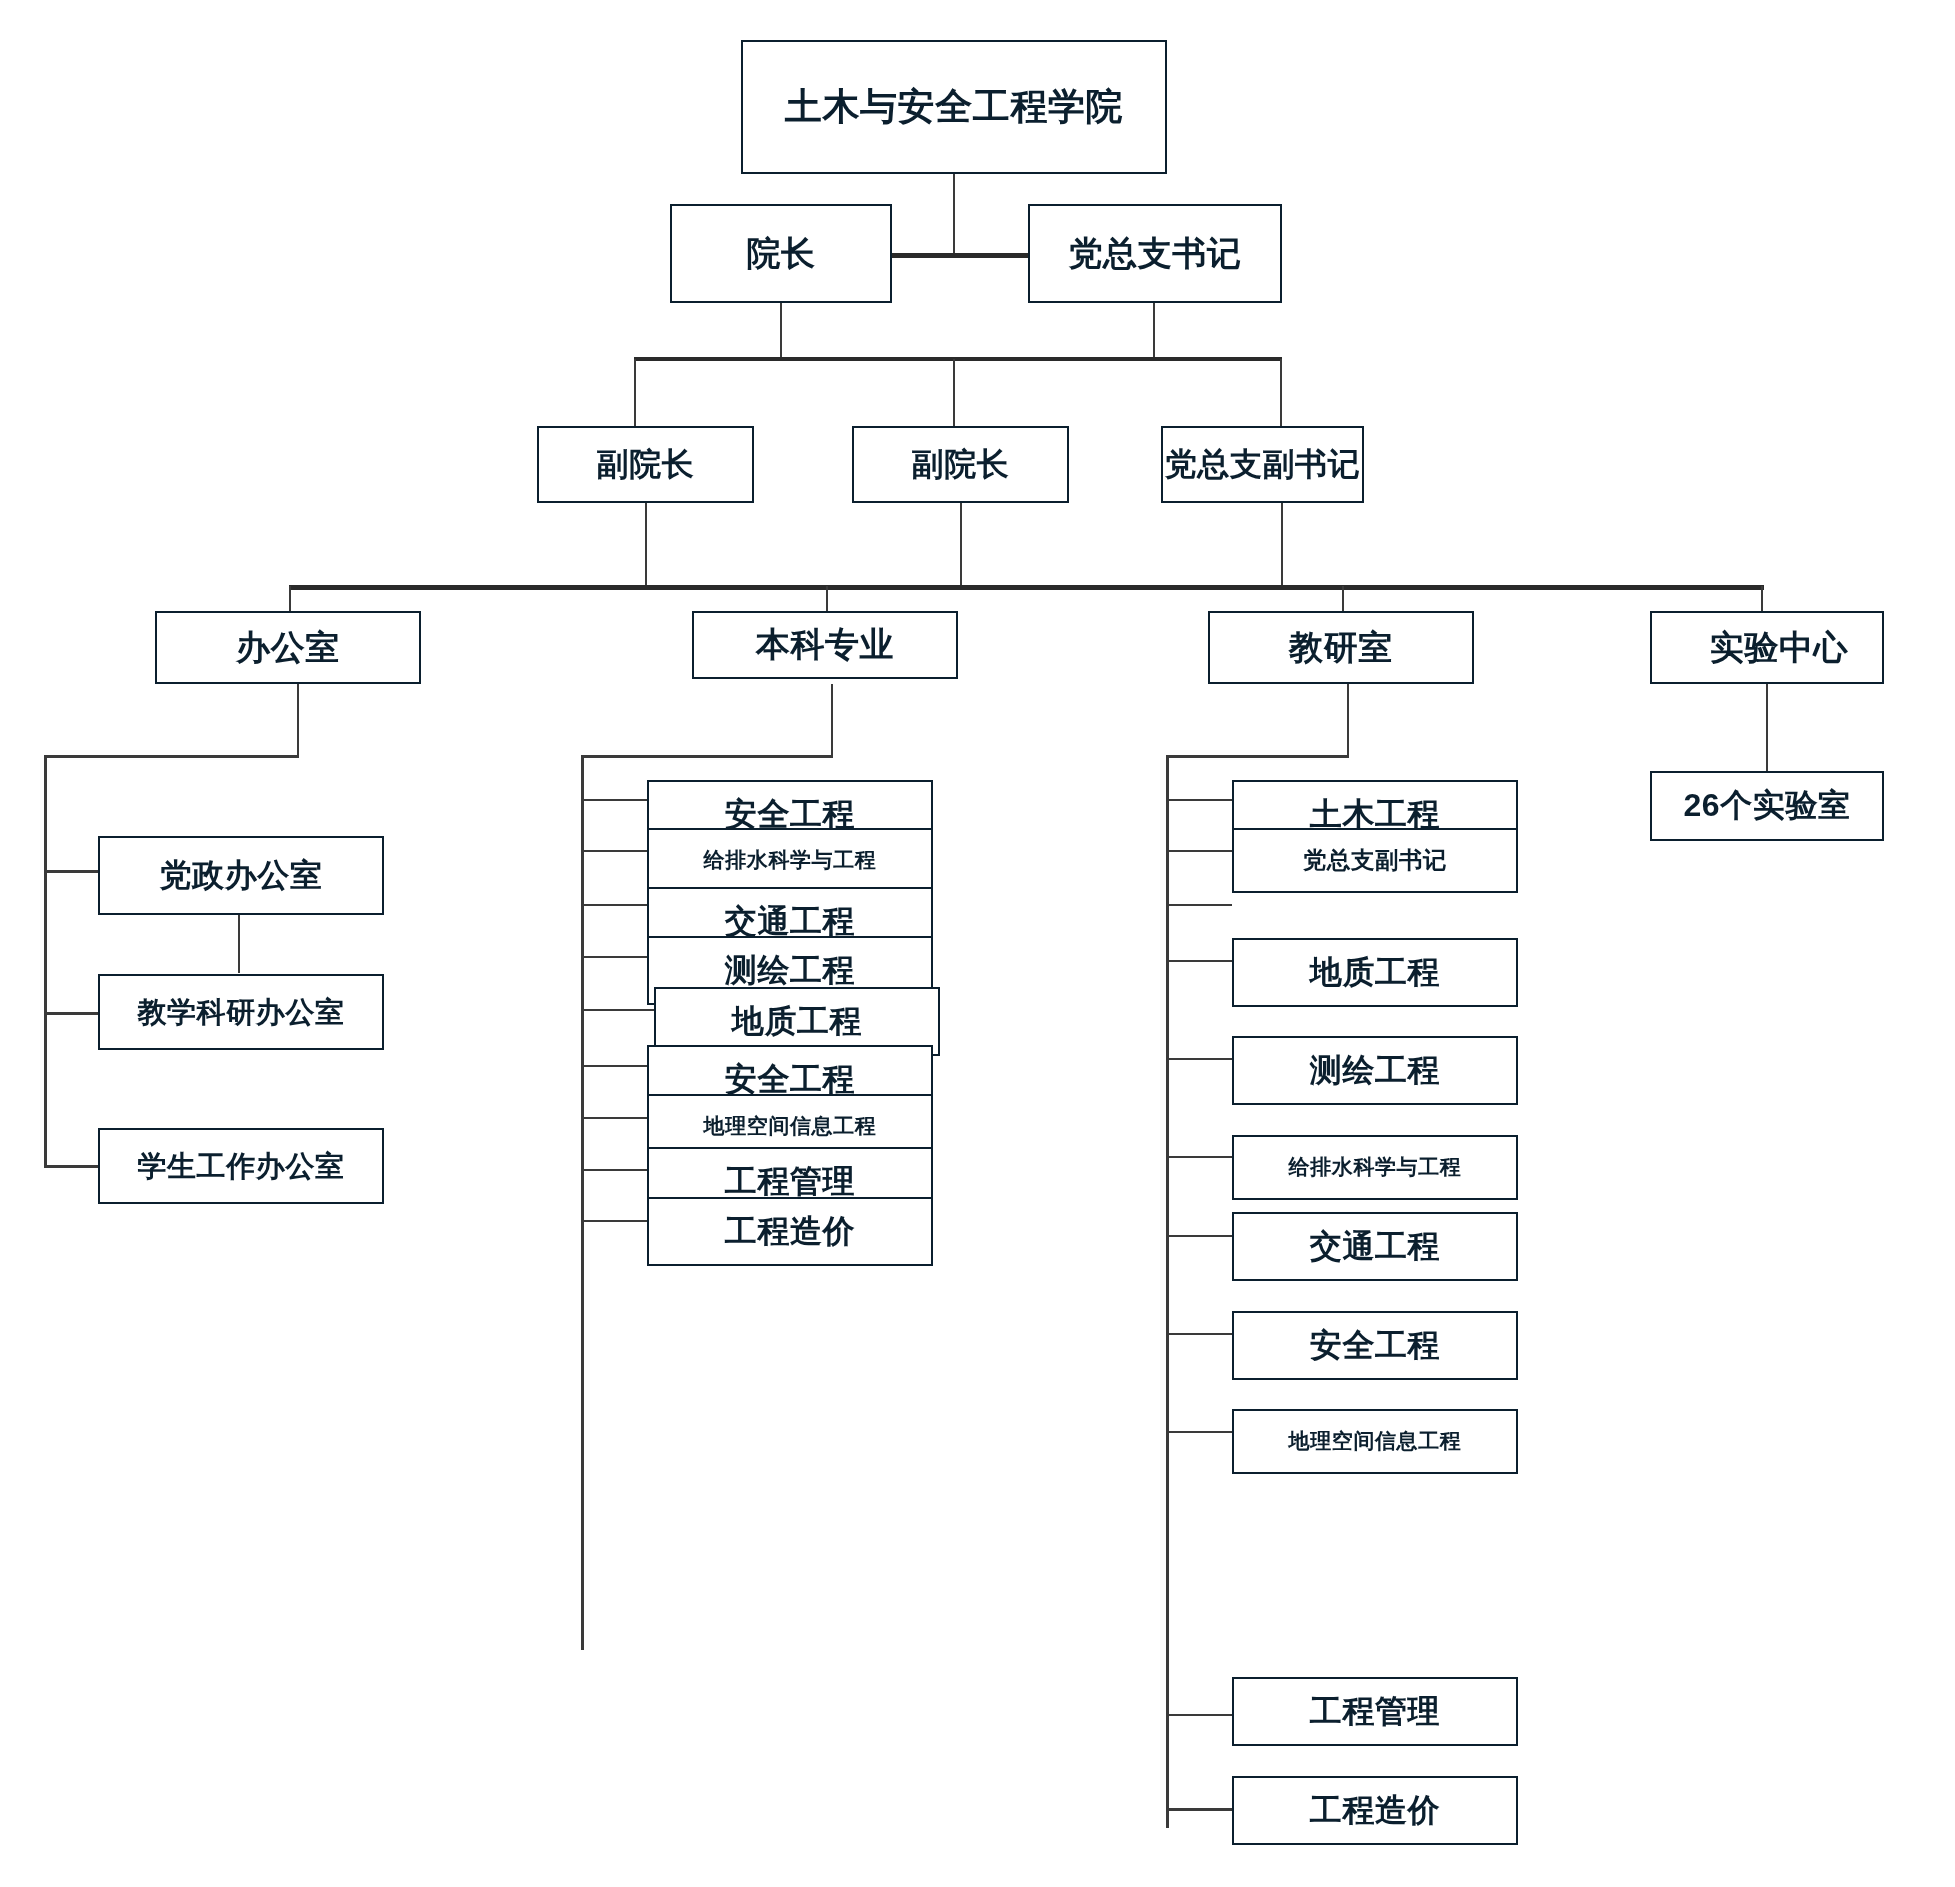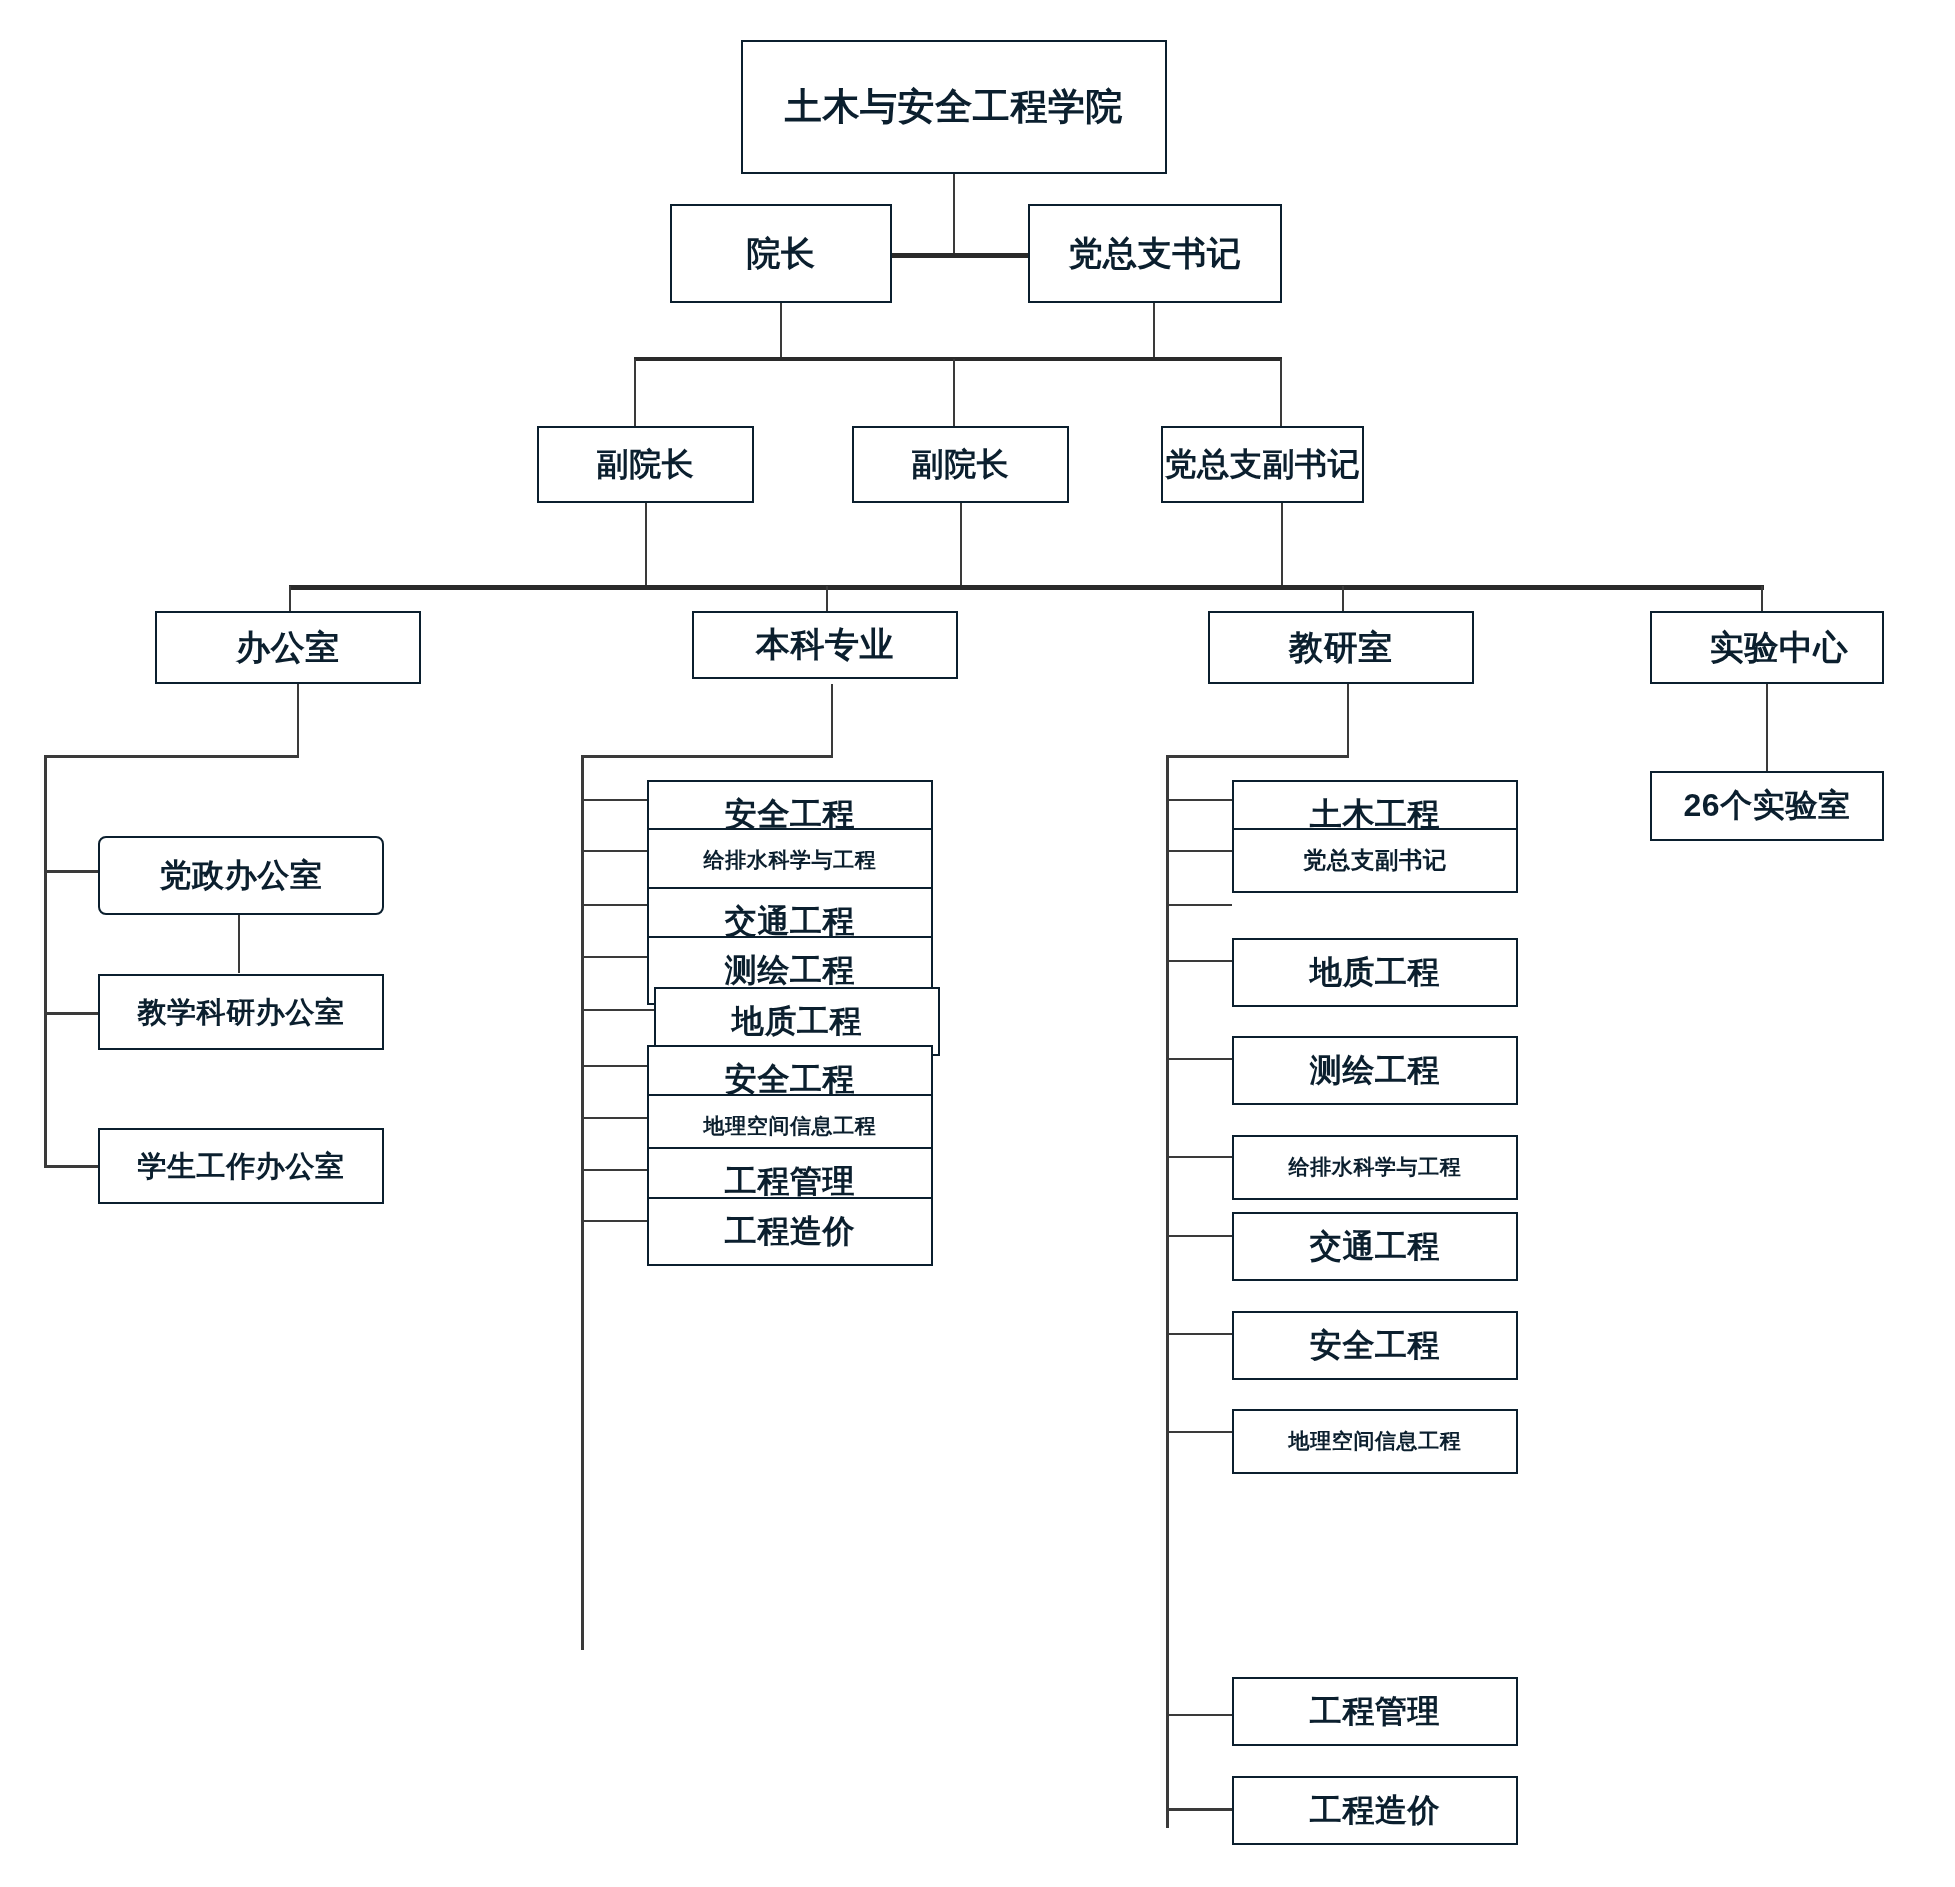--- a/index.html
+++ b/index.html
@@ -119,21 +119,21 @@
   <div class="edge v" style="left:297px; top:684px; width:2.3px; height:72px;"></div>
   <div class="edge h" style="left:44px; top:755px; width:255px; height:2.9px;"></div>
   <div class="edge v" style="left:44px; top:755px; width:2.9px; height:412px;"></div>
 
   <div class="edge h" style="left:44px; top:870px; width:55px; height:2.9px;"></div>
   <div class="edge h" style="left:44px; top:1012px; width:55px; height:2.9px;"></div>
   <div class="edge h" style="left:44px; top:1165px; width:55px; height:2.9px;"></div>
 
   <div class="edge v" style="left:238px; top:915px; width:2.3px; height:58px;"></div>
 
-  <div class="node t-lg" style="left:98px; top:836px; width:286px; height:79px;border-radius:8px;">
+  <div class="node t-lg" style="left:98px; top:836px; width:286px; height:79px;">
     <span>党政办公室</span>
   </div>
 
   <div class="node thin t-md" style="left:98px; top:974px; width:286px; height:76px;">
     <span>教学科研办公室</span>
   </div>
 
   <div class="node thin t-md" style="left:98px; top:1128px; width:286px; height:76px;">
     <span>学生工作办公室</span>
   </div>

